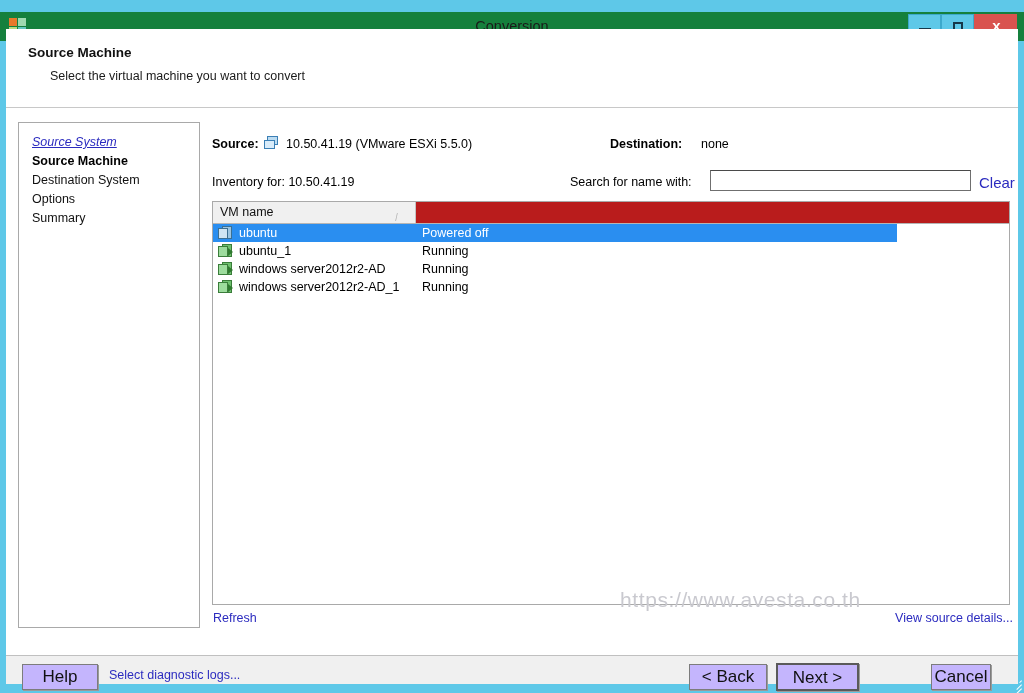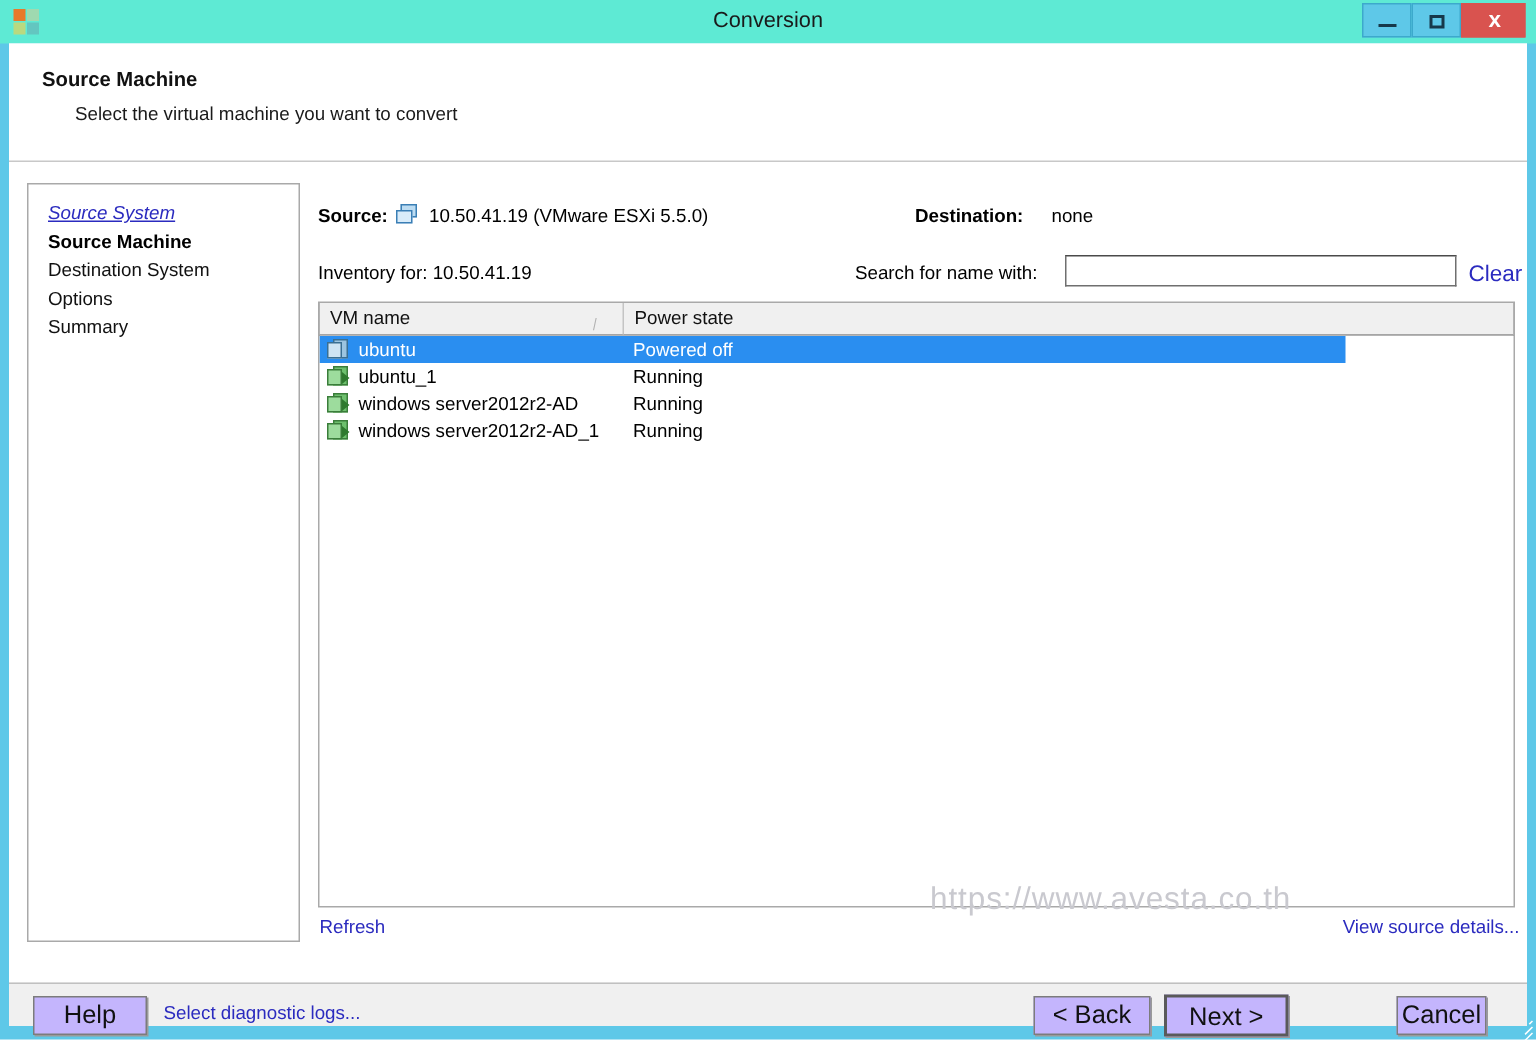--- a/index.html
+++ b/index.html
@@ -21,23 +21,23 @@
     position: absolute;
     left: 0; top: 0;
     width: 1024px; height: 693px;
     background: #5ec8e8;
     box-sizing: border-box;
   }
 
   
   #titlebar {
     position: absolute;
-    left: 0; top: 0;
+    left: 0; top: 12px;
     width: 1024px; height: 29px;
-    background: #5eead4;
+    background: #15803d;
   }
   #app-icon {
     position: absolute;
     left: 9px; top: 6px;
     width: 17px; height: 17px;
   }
   #app-icon .q {
     position: absolute; width: 8px; height: 8px;
   }
   #app-icon .q1 { left: 0; top: 0; background: #e8792a; }
@@ -228,21 +228,21 @@
     width: 798px; height: 404px;
     border: 1px solid #a9a9a9;
     background: #ffffff;
     box-sizing: border-box;
     overflow: hidden;
   }
   #table-header {
     position: absolute;
     left: 0; top: 0;
     width: 796px; height: 22px;
-    background: #000000;
+    background: #b91c1c;
     border-bottom: 1px solid #b5b5b5;
     box-sizing: border-box;
   }
   .th {
     position: absolute;
     top: 0; height: 21px;
     line-height: 21px;
     font-size: 12.5px;
     color: #111111;
     background: #f0f0f0;
@@ -461,23 +461,20 @@
         <div id="inventory-label">Inventory for:  10.50.41.19</div>
         <div id="search-label">Search for name with:</div>
         <input id="search-input" type="text" placeholder="" style="">
         <div id="clear-link">Clear</div>
 
         <div id="table-box">
           <div id="table-header">
             <div id="th-name" class="th">
               <span>VM name</span>
               <span id="sort-arrow">/</span>
-            </div>
-            <div id="th-power" class="th">
-              <span>Power state</span>
             </div>
           </div>
 
           <div id="table-rows">
             <div class="row selected">
               <span class="vmicon off">
                 <span class="box-back"></span>
                   <span class="box-front"></span>
               </span>
               <span class="cell-name">ubuntu</span>

